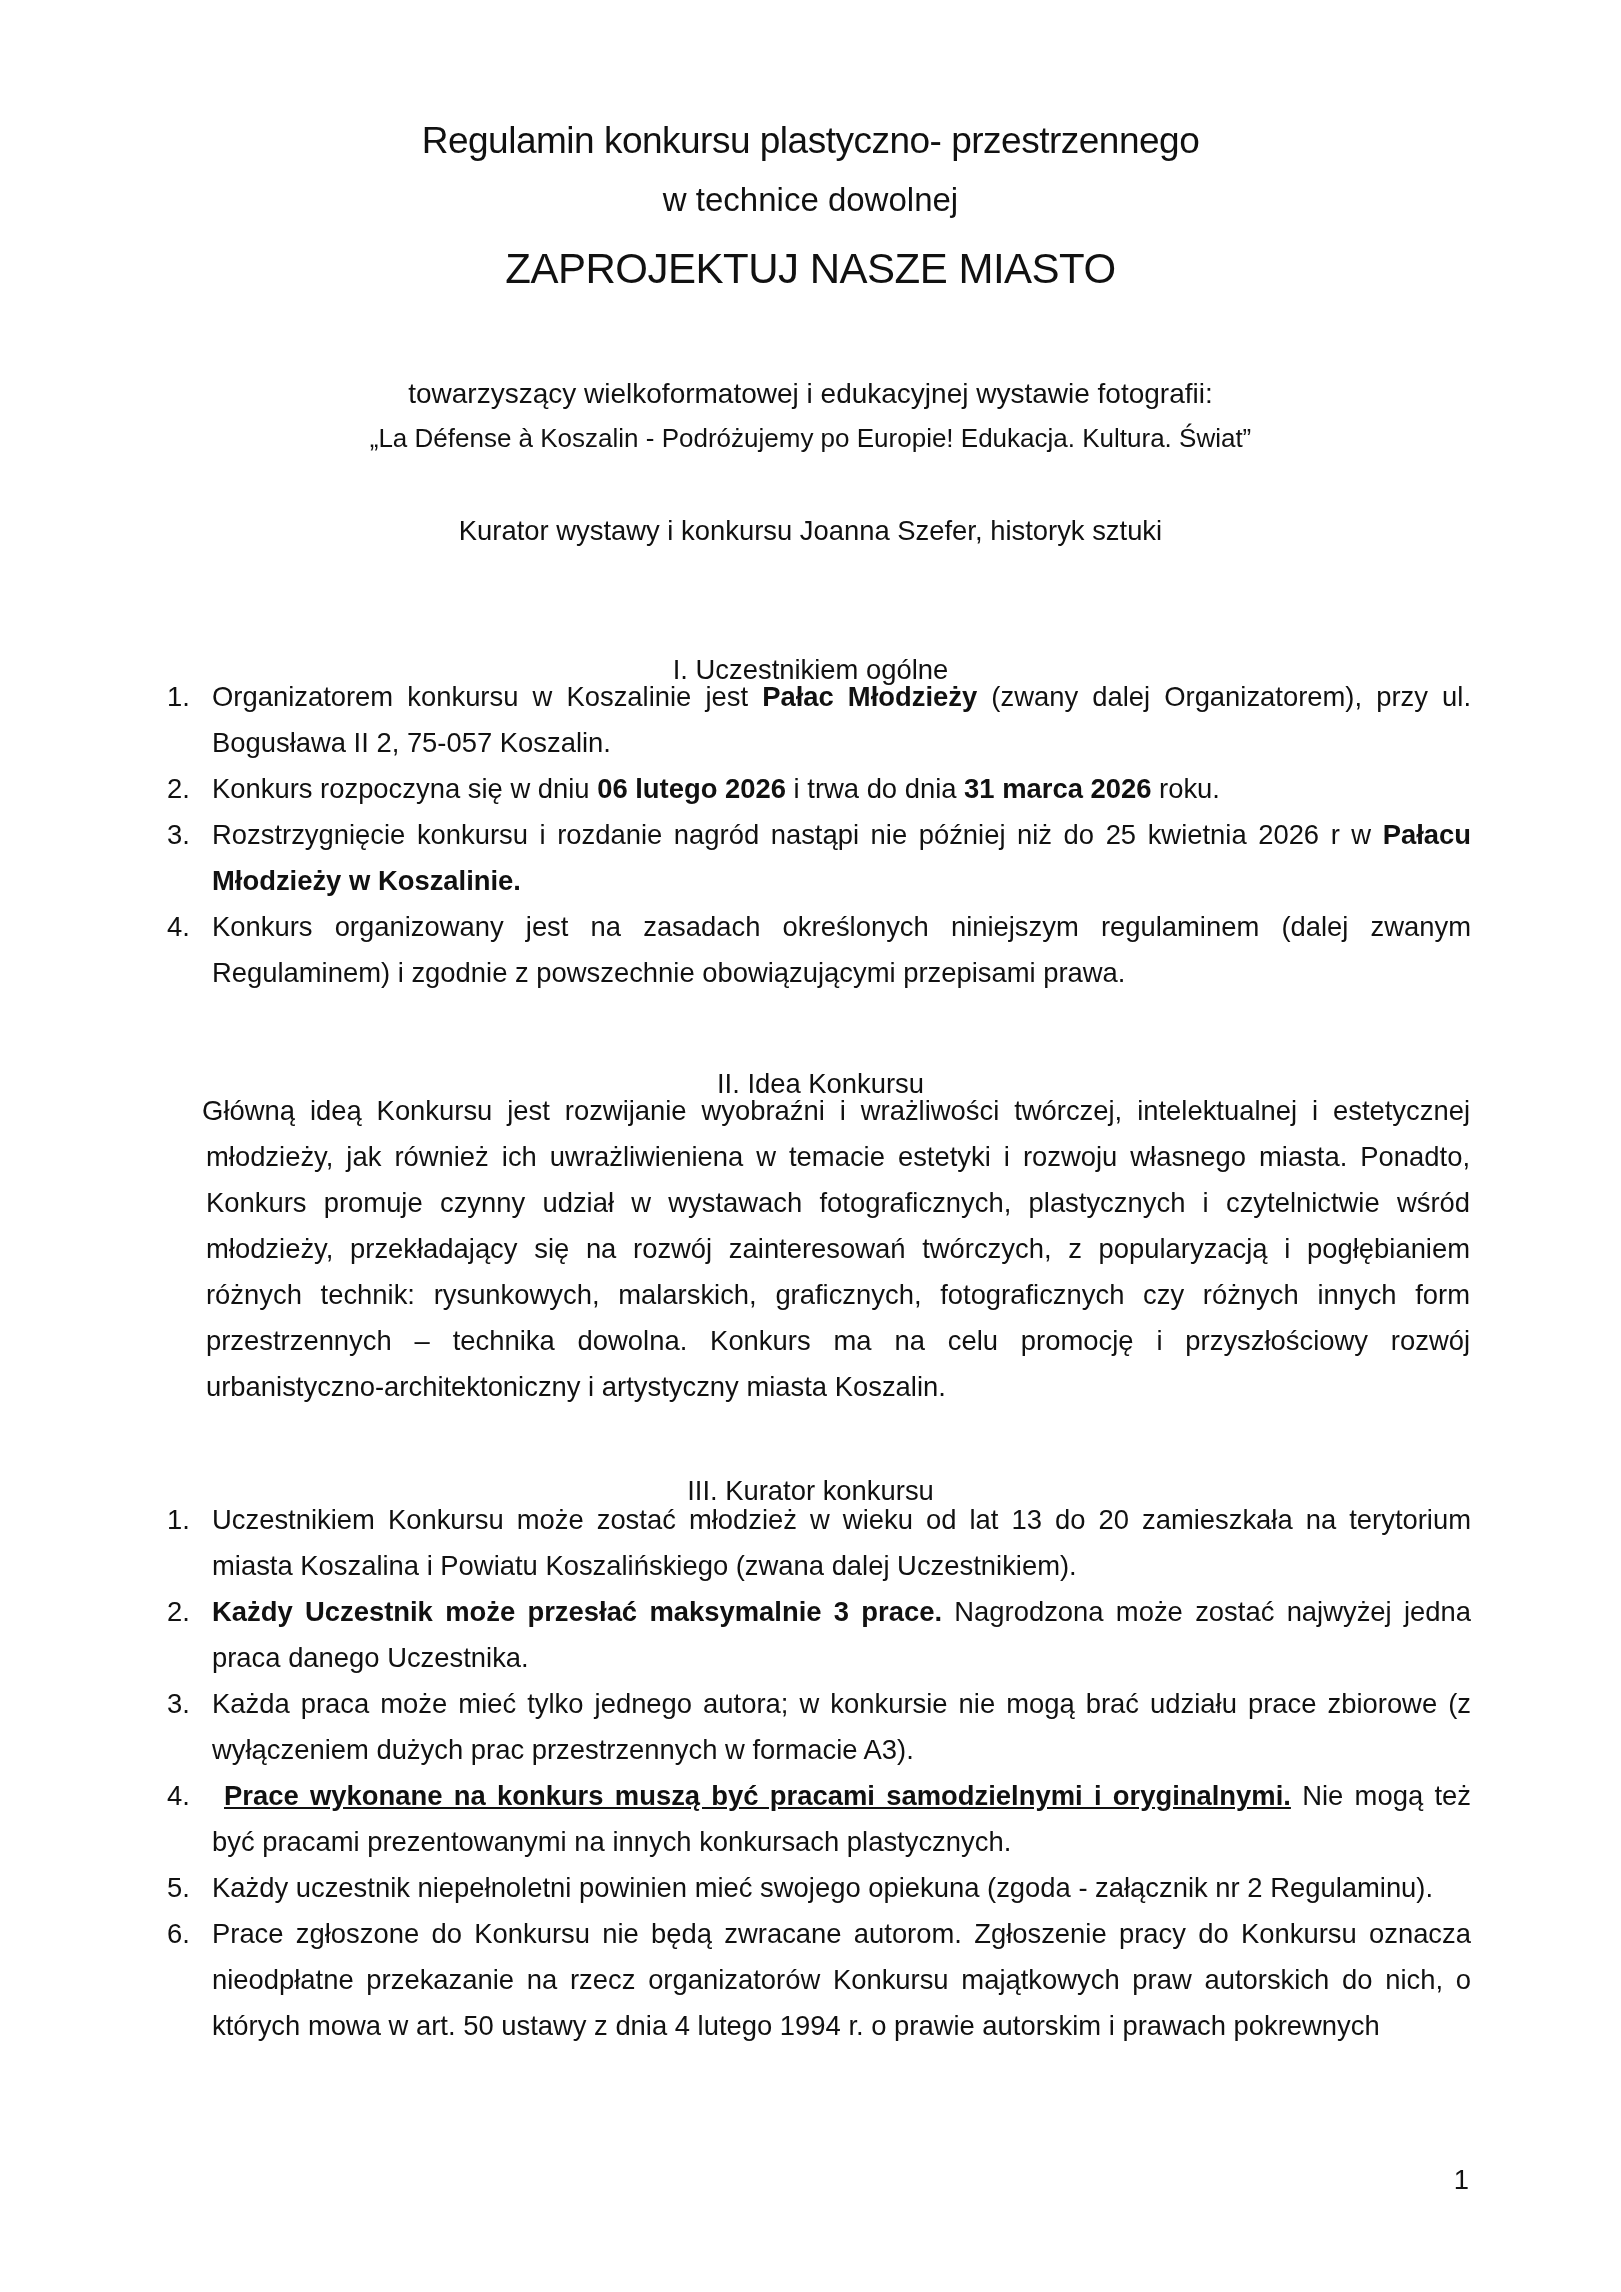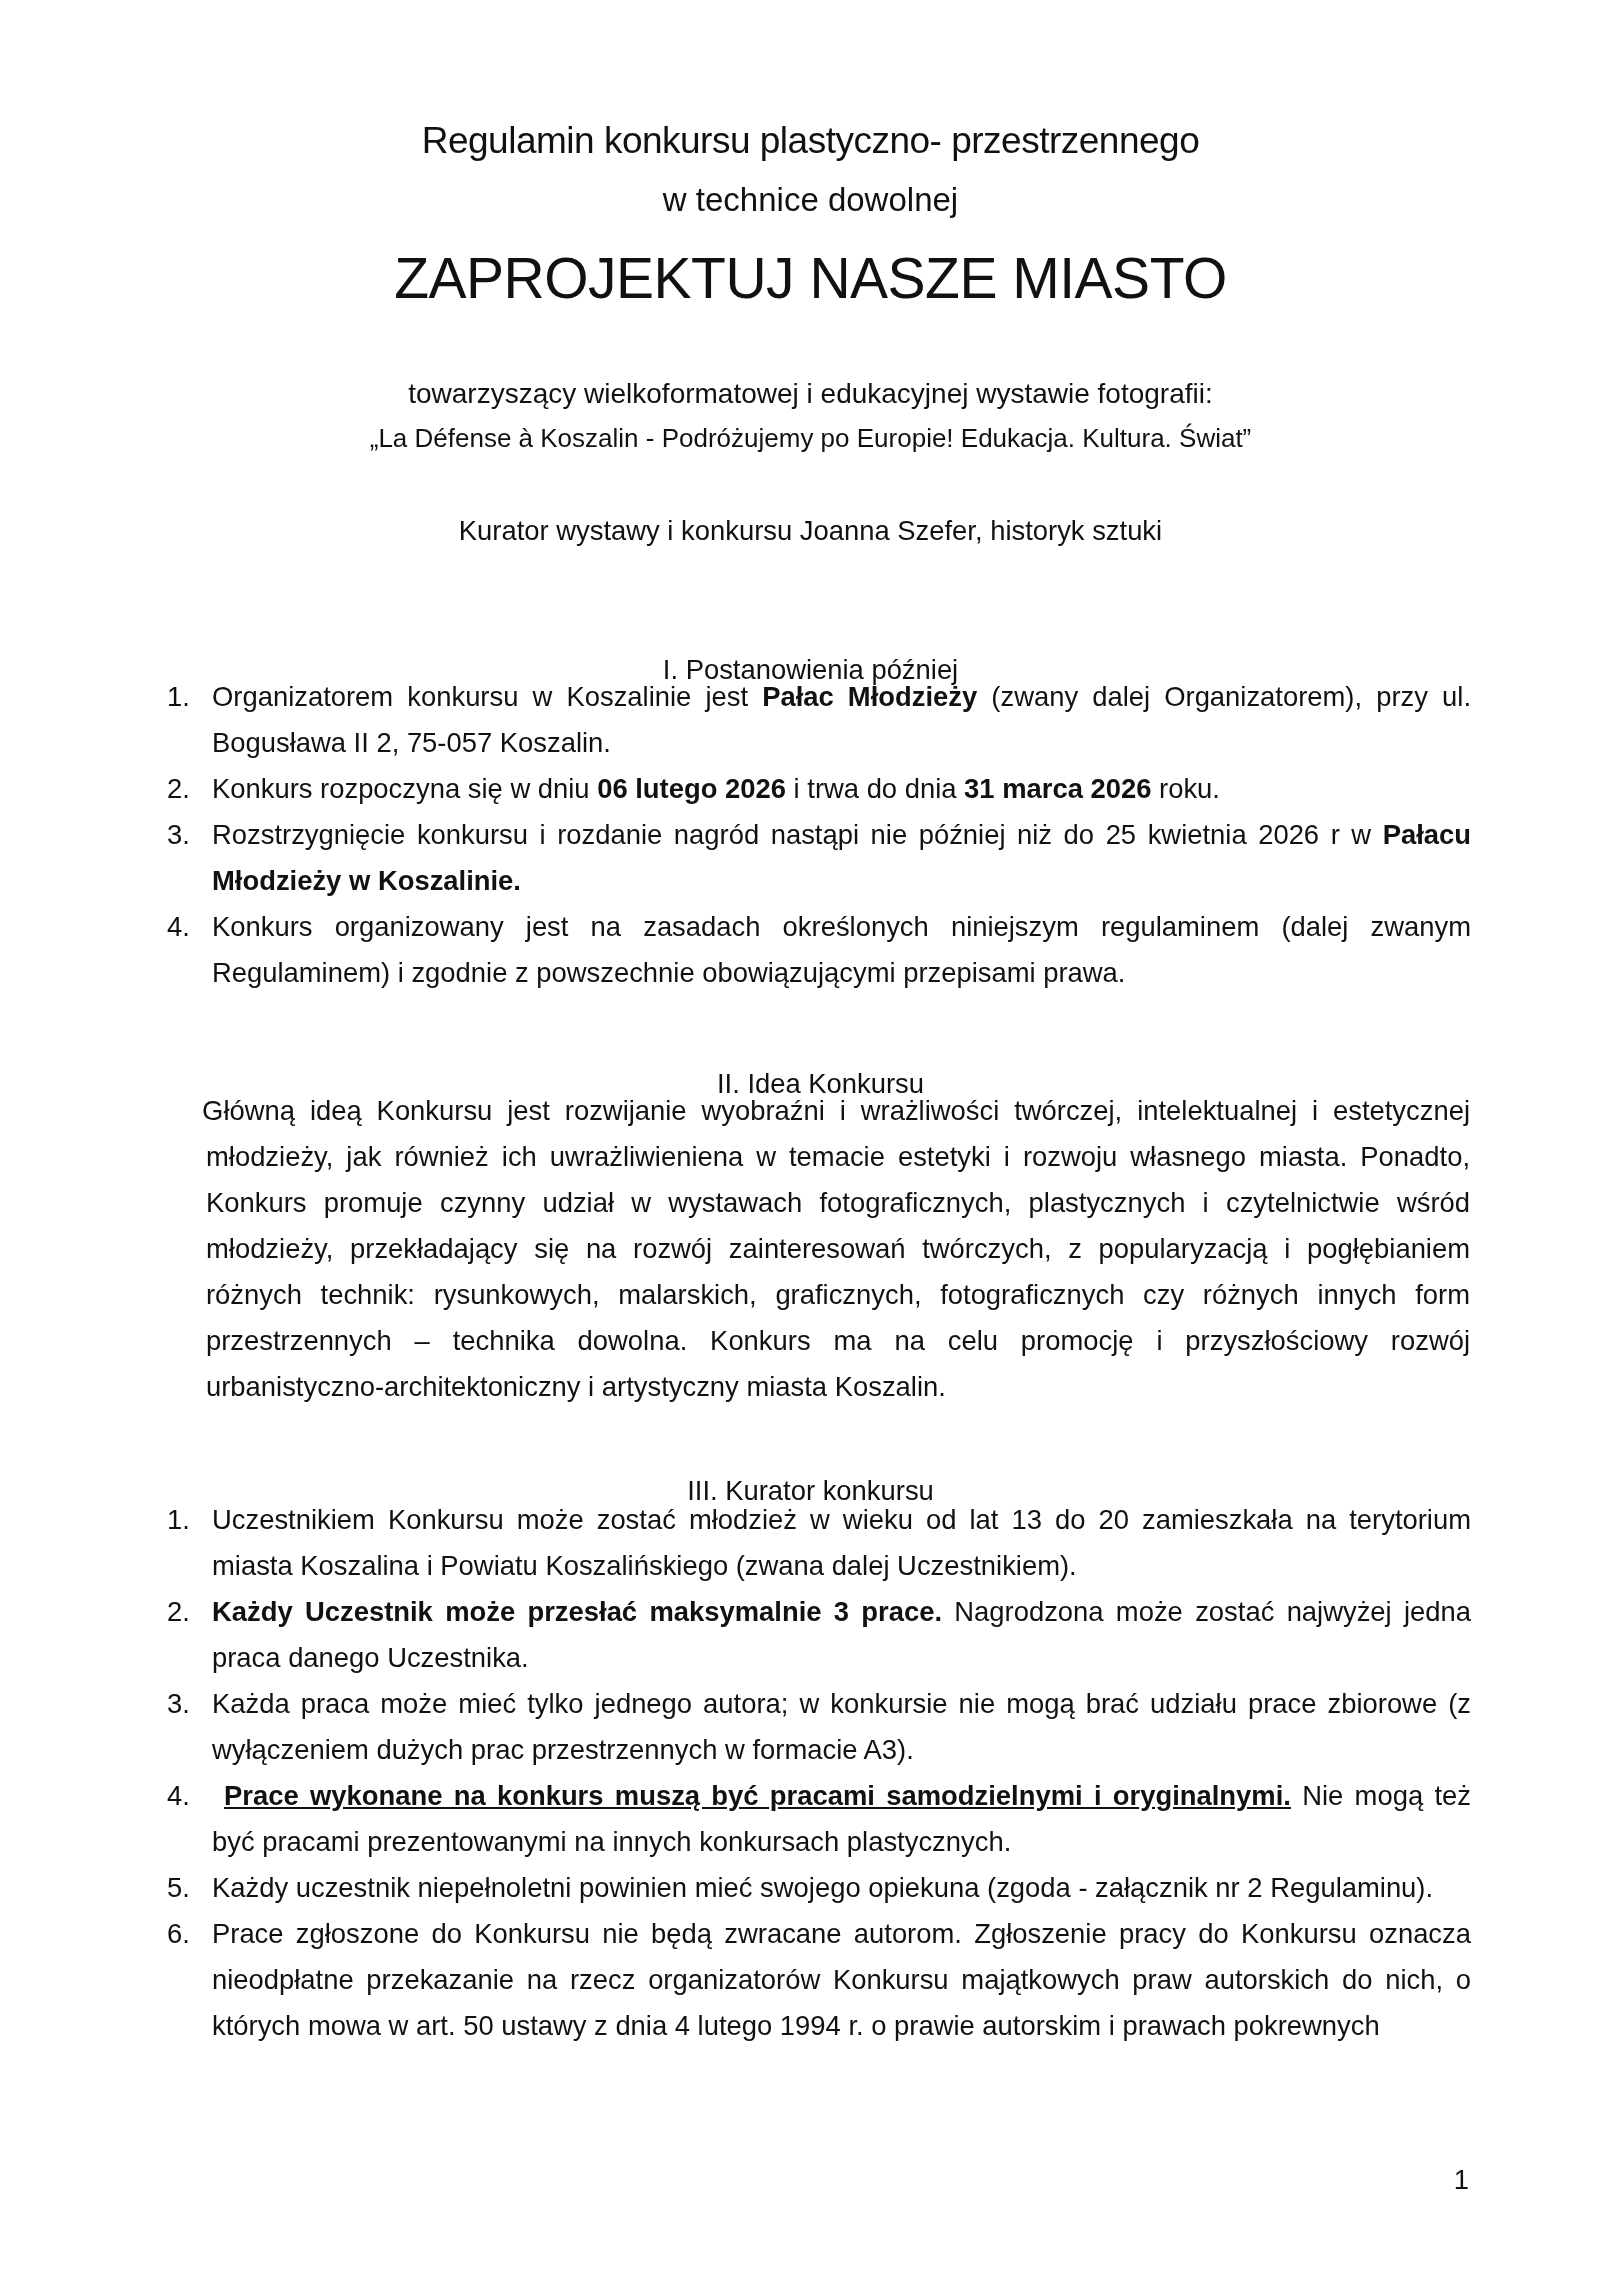--- a/index.html
+++ b/index.html
@@ -2,21 +2,21 @@
 <html><head>
 <meta charset="utf-8">
 <style>
   html, body { margin: 0; padding: 0; background: #ffffff; }
   body { width: 1621px; height: 2293px; position: relative; overflow: hidden;
          font-family: "Liberation Sans", "DejaVu Sans", sans-serif; color: #111; }
   .page { position: absolute; left: 0; top: 0; width: 1621px; height: 2038px; }
   .center { position: absolute; left: 0; width: 1621px; text-align: center; white-space: nowrap; }
   .t1 { top: 120px; font-size: 37px; letter-spacing: -0.5px; }
   .t2 { top: 181px; font-size: 33px; font-weight: 300; }
-  .t3 { top: 245px; font-size: 57px; font-weight: 300; letter-spacing: -0.5px; }
+  .t3 { top: 245px; font-size: 42px; font-weight: 300; letter-spacing: -0.5px; }
   .sub1 { top: 378px; font-size: 28px; }
   .sub2 { top: 423px; font-size: 26px; }
   .cur { top: 515px; font-size: 27.4px; }
   .sec { font-size: 27.4px; }
   .s1 { top: 654px; } .s2 { top: 1068px; padding-left: 10px; } .s3 { top: 1475px; }
   .list { position: absolute; left: 167px; width: 1304px; font-size: 27.4px; line-height: 46px; margin: 0; padding: 0; list-style: none; }
   .list li { position: relative; padding-left: 45px; text-align: justify; }
   .list li .num { position: absolute; left: 0; top: 0; }
   .l1 { top: 674px; } .l3 { top: 1497px; }
   .para { position: absolute; left: 206px; width: 1264px; top: 1088px; font-size: 27.4px; line-height: 46px; text-align: justify; text-indent: -3.9px; }
@@ -29,21 +29,21 @@
 
 <div class="page">
 
   <div class="center t1">Regulamin konkursu plastyczno- przestrzennego</div>
   <div class="center t2">w technice dowolnej</div>
   <div class="center t3">ZAPROJEKTUJ NASZE MIASTO</div>
   <div class="center sub1">towarzyszący wielkoformatowej i edukacyjnej wystawie fotografii:</div>
   <div class="center sub2">„La Défense à Koszalin - Podróżujemy po Europie! Edukacja. Kultura. Świat”</div>
   <div class="center cur">Kurator wystawy i konkursu Joanna Szefer, historyk sztuki</div>
 
-  <div class="center sec s1">I. Postanowienia później</div>
+  <div class="center sec s1">I. Uczestnikiem ogólne</div>
   <ol class="list l1">
     <li>
       <span class="num">1.</span>
       <span>Organizatorem konkursu w Koszalinie jest </span><b>Pałac Młodzieży</b><span> (zwany dalej Organizatorem), przy ul. Bogusława II 2, 75-057 Koszalin.</span>
     </li>
     <li>
       <span class="num">2.</span>
       <span>Konkurs rozpoczyna się w dniu </span><b>06 lutego 2026</b><span> i trwa do dnia </span><b>31 marca 2026</b><span> roku.</span>
     </li>
     <li>

